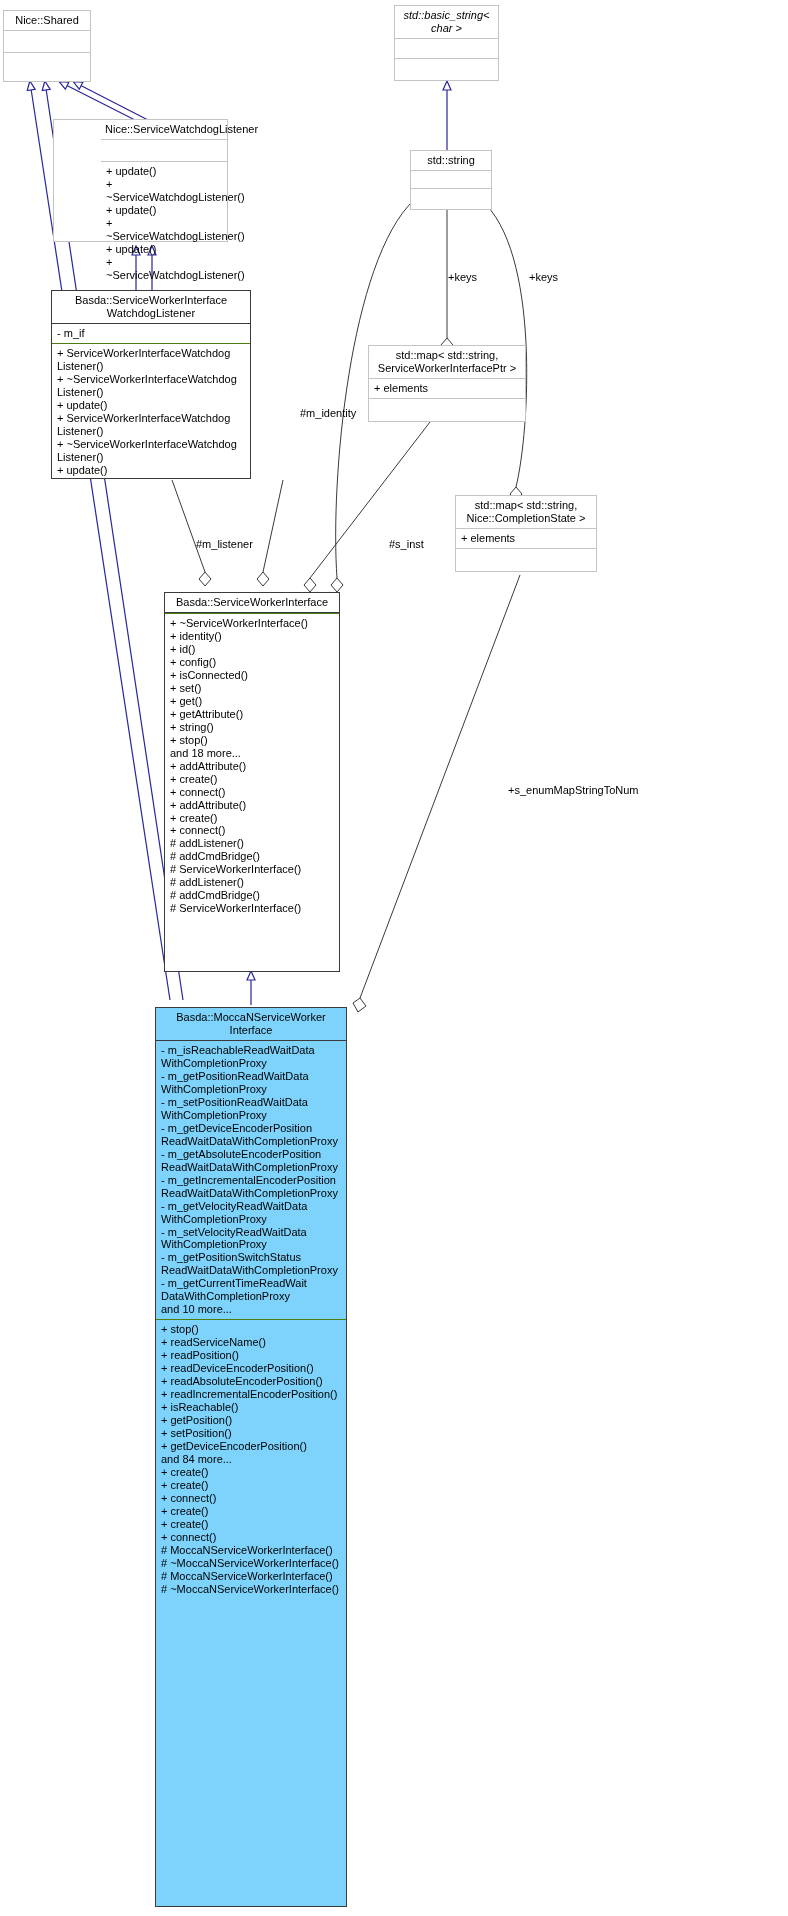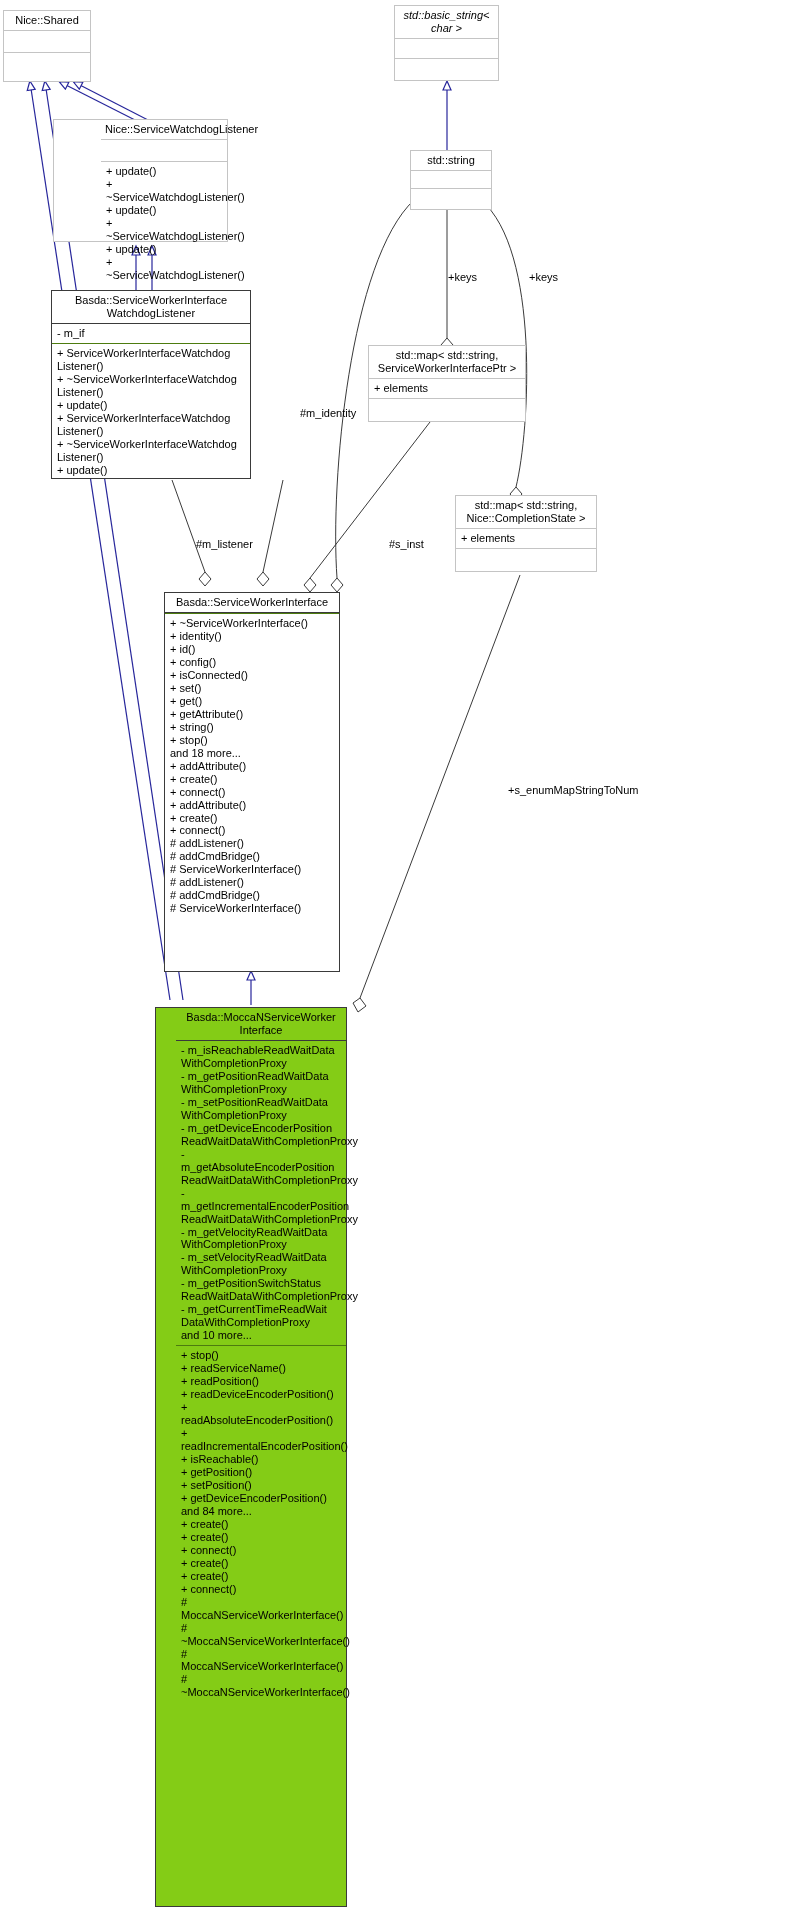--- a/index.html
+++ b/index.html
@@ -34,22 +34,21 @@
     background: #ffffff;
     border: 1px solid #c4c4c4;
     font-size: 11px;
     color: #000000;
     line-height: 1.18;
   }
   .node.dark {
     border: 1px solid #3a3a3a;
   }
   .node.filled {
-    background: #84cc16;
-    padding-left: 20px;
+    background: #7dd3fc;
   }
   .node .title {
     text-align: center;
     padding: 3px 4px 3px 4px;
     font-size: 11px;
     white-space: pre-line;
   }
   .node.dark .title {
     border-bottom: 1px solid #3a3a3a;
   }

